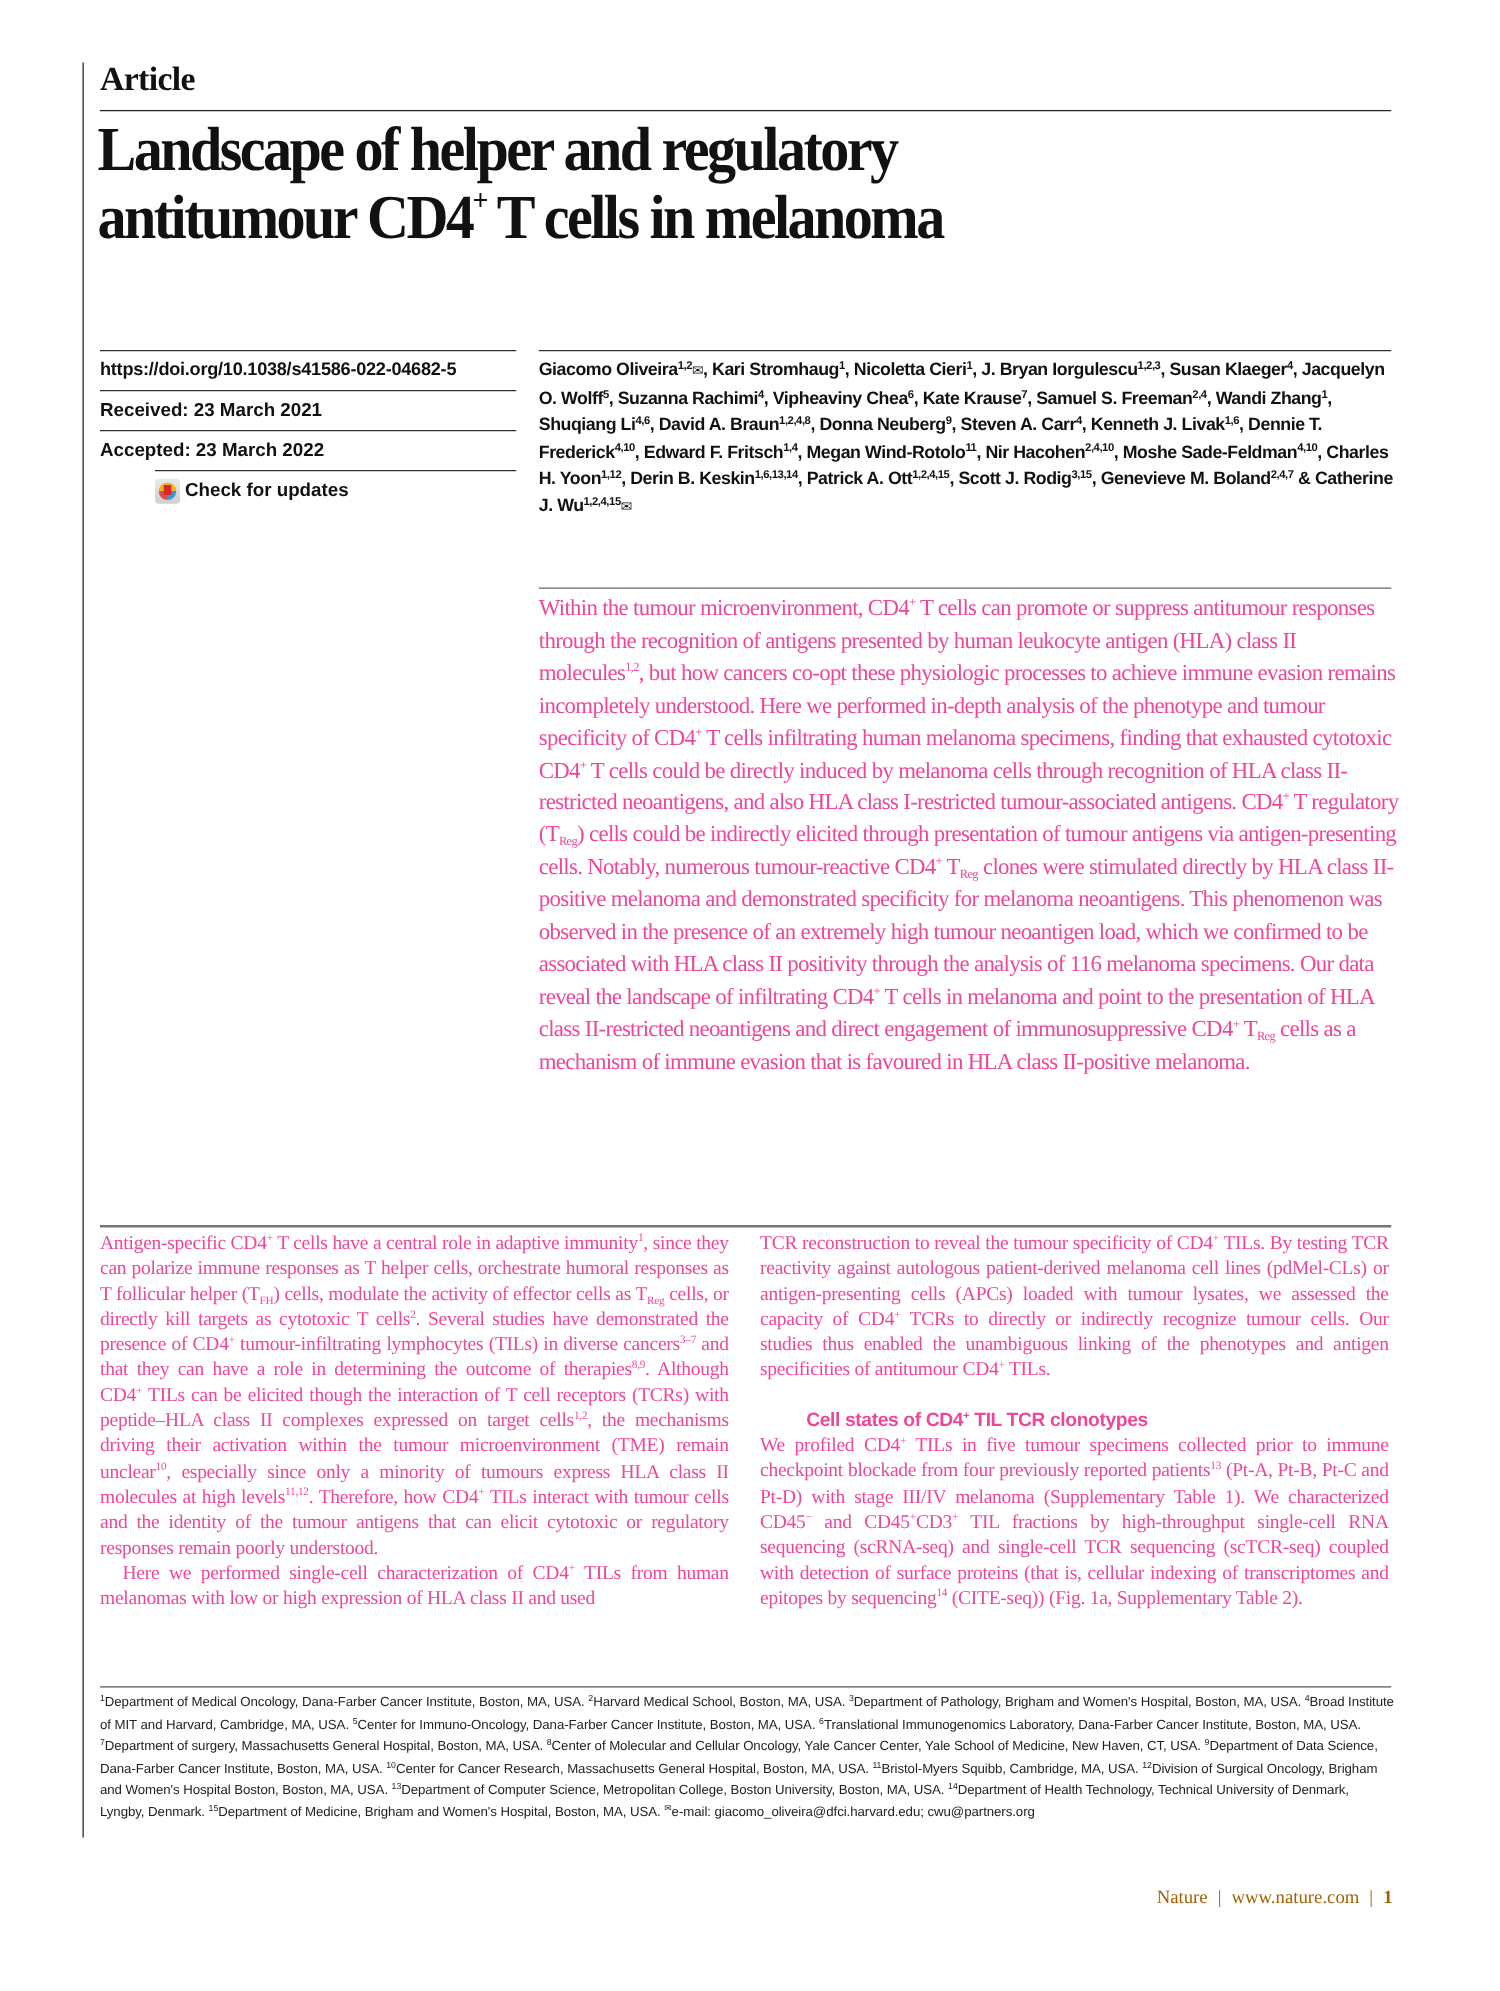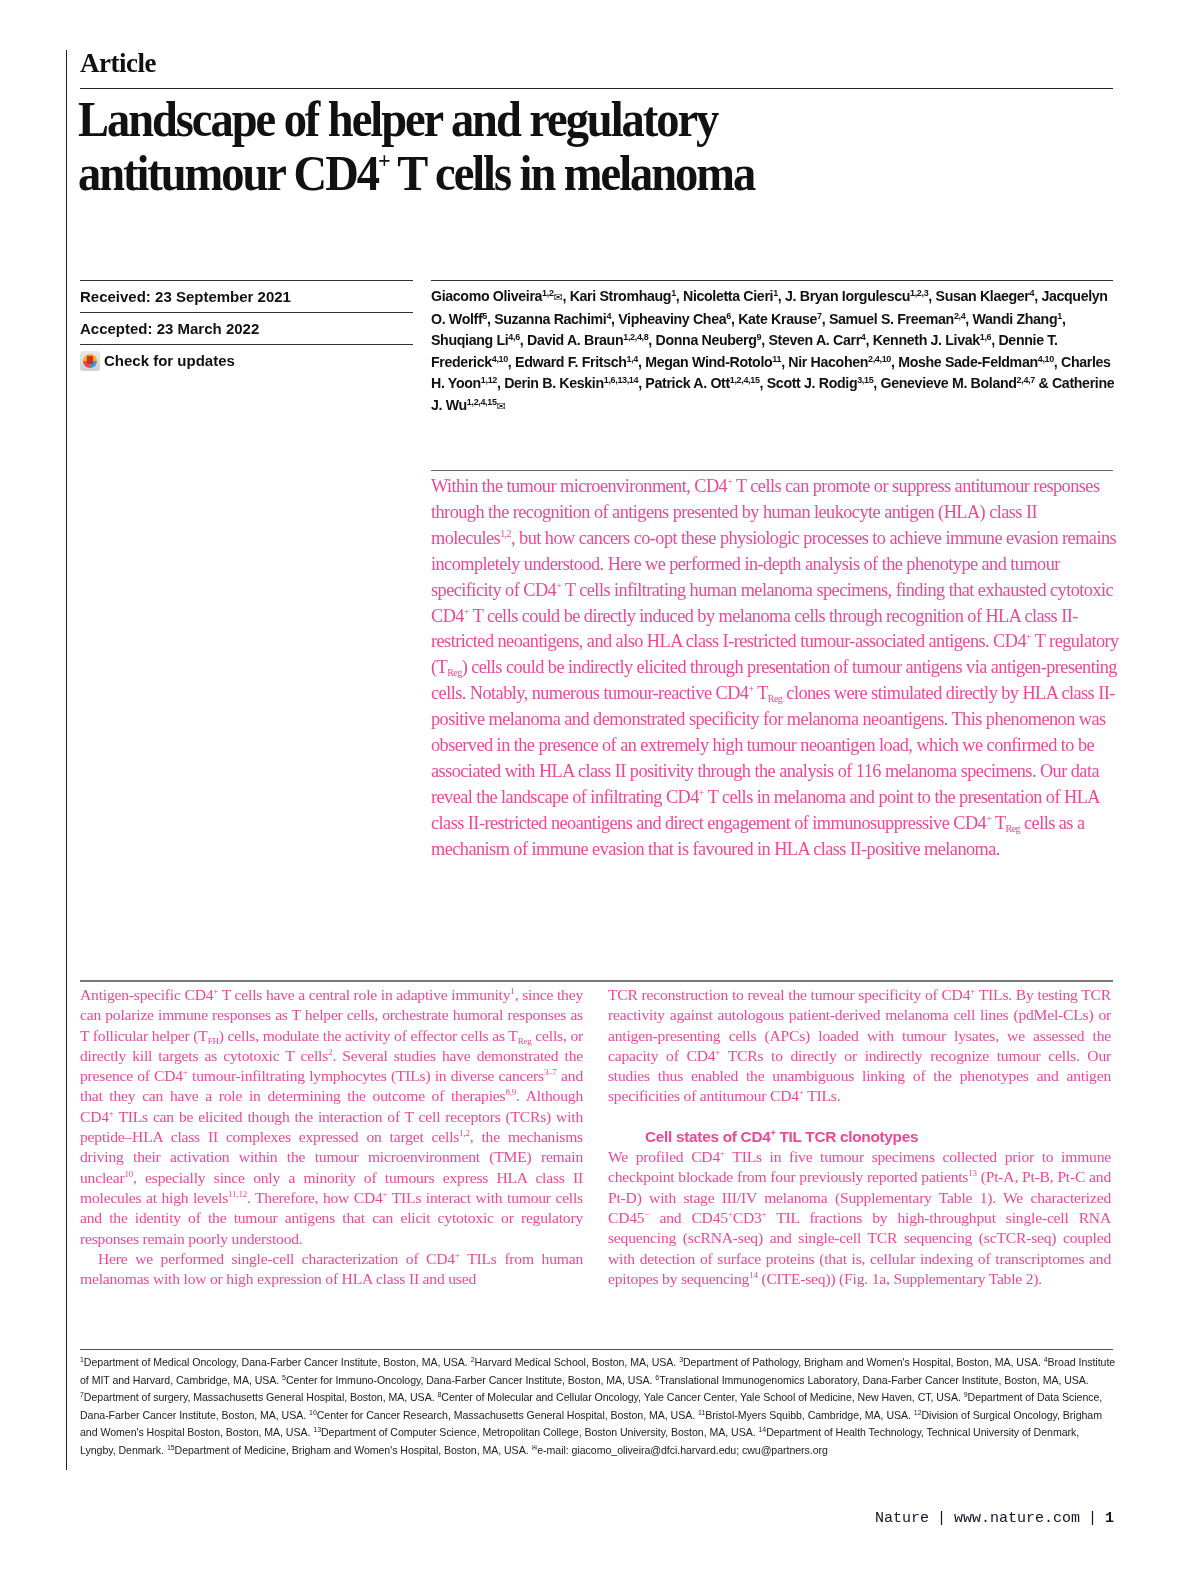--- a/index.html
+++ b/index.html
@@ -8,21 +8,21 @@
   .left-rule { position: absolute; left: 66px; top: 50px; width: 1px; height: 1420px; background: #222; }
   .article-label { position: absolute; left: 80px; top: 48px; font-family: "Liberation Serif", serif; font-weight: bold; font-size: 27px; letter-spacing: -0.5px; }
   .top-rule { position: absolute; left: 80px; top: 88px; width: 1033px; height: 1px; background: #222; }
   .title { position: absolute; left: 78px; top: 92px; width: 1040px; font-family: "Liberation Serif", serif; font-weight: bold; font-size: 50px; line-height: 54px; letter-spacing: -2.2px; transform: scaleX(0.93); transform-origin: left top; }
   .title sup { font-size: 24px; vertical-align: 22px; line-height: 0; }
 
   .meta { position: absolute; left: 80px; top: 280px; width: 333px; font-family: "Liberation Sans", sans-serif; }
   .meta-row { border-top: 1px solid #333; height: 31px; line-height: 31px; font-size: 15px; font-weight: bold; color: #111; white-space: nowrap; }
   .meta-row.serif { font-family: "Liberation Serif", serif; font-weight: normal; font-size: 16.5px; }
   .meta-row.doi { font-size: 14.5px; letter-spacing: -0.2px; }
-  .check-updates { display: flex; align-items: center; gap: 4px; }
+  .check-updates { display: flex; align-items: center; gap: 4px; margin-left: 44px; }
   .cu-icon { width: 20px; height: 20px; border-radius: 3px; background: linear-gradient(#e9e9e9,#cfcfcf); position: relative; display: inline-block; }
   .cu-icon::before { content: ""; position: absolute; left: 3px; top: 3px; width: 14px; height: 14px; border-radius: 50%; background: conic-gradient(#f2b01e 0 25%, #2f9ad6 25% 50%, #e34c4c 50% 75%, #f2b01e 75% 100%); }
   .cu-icon::after { content: ""; position: absolute; left: 7px; top: 5px; width: 6px; height: 8px; background: #d8262f; }
 
   .authors-rule { position: absolute; left: 431px; top: 280px; width: 682px; height: 1px; background: #333; }
   .authors { position: absolute; left: 431px; top: 286px; width: 690px; font-family: Liberation Sans, sans-serif; font-weight: bold; font-size: 14.2px; line-height: 21.6px; letter-spacing: -0.35px; color: #111; }
   .authors sup { font-size: 9px; vertical-align: 5px; line-height: 0; font-weight: bold; }
   .env { font-size: 11px; font-weight: normal; }
 
   .abstract-rule { position: absolute; left: 431px; top: 470px; width: 682px; height: 1px; background: #666; }
@@ -38,38 +38,39 @@
   .col-right { left: 608px; }
   .col p { margin: 0; }
   .indent { text-indent: 18px; }
   .section-heading { font-family: "Liberation Sans", sans-serif; font-weight: bold; font-size: 15.4px; margin-top: 20px; letter-spacing: -0.3px; margin-left: 37px; }
   .section-heading sup { font-size: 9px; }
 
   .aff-rule { position: absolute; left: 80px; top: 1349px; width: 1033px; height: 1px; background: #555; }
   .affiliations { position: absolute; left: 80px; top: 1354px; width: 1036px; font-family: "Liberation Sans", sans-serif; font-size: 10.6px; line-height: 17.5px; color: #222; letter-spacing: -0.05px; }
   .affiliations sup { font-size: 7px; vertical-align: 4px; line-height: 0; }
 
-  .footer { position: absolute; right: 86px; top: 1510px; font-family: Liberation Mono, monospace; font-size: 15px; color: #0f172a; white-space: nowrap; }
+  .footer { position: absolute; right: 86px; top: 1510px; font-family: Liberation Serif, serif; font-size: 15px; color: #a16207; white-space: nowrap; }
   .footer .sep { margin: 0 8px; }
   .footer .page-num { font-weight: bold; }
 </style>
 </head>
 <body>
 
 <div class="page">
   <div class="left-rule"></div>
   <div class="article-label">Article</div>
   <div class="top-rule"></div>
   <h1 class="title" style="margin:0;">
     <span>Landscape of helper and regulatory</span><br>
     <span>antitumour CD4</span><sup>+</sup><span> T cells in melanoma</span>
   </h1>
 
   <div class="meta">
-    <div class="meta-row">Received: 23 September 2021</div>
+    <div class="meta-row doi">https://doi.org/10.1038/s41586-022-04682-5</div>
+    <div class="meta-row">Received: 23 March 2021</div>
     <div class="meta-row">Accepted: 23 March 2022</div>
     <div class="meta-row check-updates">
       <span class="cu-icon"></span>
       <span>Check for updates</span>
     </div>
   </div>
 
   <div class="authors-rule"></div>
   <div class="authors" id="authors"><span>Giacomo Oliveira</span><sup>1,2</sup><span class="env">✉</span>, <span>Kari Stromhaug</span><sup>1</sup>, <span>Nicoletta Cieri</span><sup>1</sup>, <span>J. Bryan Iorgulescu</span><sup>1,2,3</sup>, <span>Susan Klaeger</span><sup>4</sup>, <span>Jacquelyn O. Wolff</span><sup>5</sup>, <span>Suzanna Rachimi</span><sup>4</sup>, <span>Vipheaviny Chea</span><sup>6</sup>, <span>Kate Krause</span><sup>7</sup>, <span>Samuel S. Freeman</span><sup>2,4</sup>, <span>Wandi Zhang</span><sup>1</sup>, <span>Shuqiang Li</span><sup>4,6</sup>, <span>David A. Braun</span><sup>1,2,4,8</sup>, <span>Donna Neuberg</span><sup>9</sup>, <span>Steven A. Carr</span><sup>4</sup>, <span>Kenneth J. Livak</span><sup>1,6</sup>, <span>Dennie T. Frederick</span><sup>4,10</sup>, <span>Edward F. Fritsch</span><sup>1,4</sup>, <span>Megan Wind-Rotolo</span><sup>11</sup>, <span>Nir Hacohen</span><sup>2,4,10</sup>, <span>Moshe Sade-Feldman</span><sup>4,10</sup>, <span>Charles H. Yoon</span><sup>1,12</sup>, <span>Derin B. Keskin</span><sup>1,6,13,14</sup>, <span>Patrick A. Ott</span><sup>1,2,4,15</sup>, <span>Scott J. Rodig</span><sup>3,15</sup>, <span>Genevieve M. Boland</span><sup>2,4,7</sup> &amp; <span>Catherine J. Wu</span><sup>1,2,4,15</sup><span class="env">✉</span></div>
 

